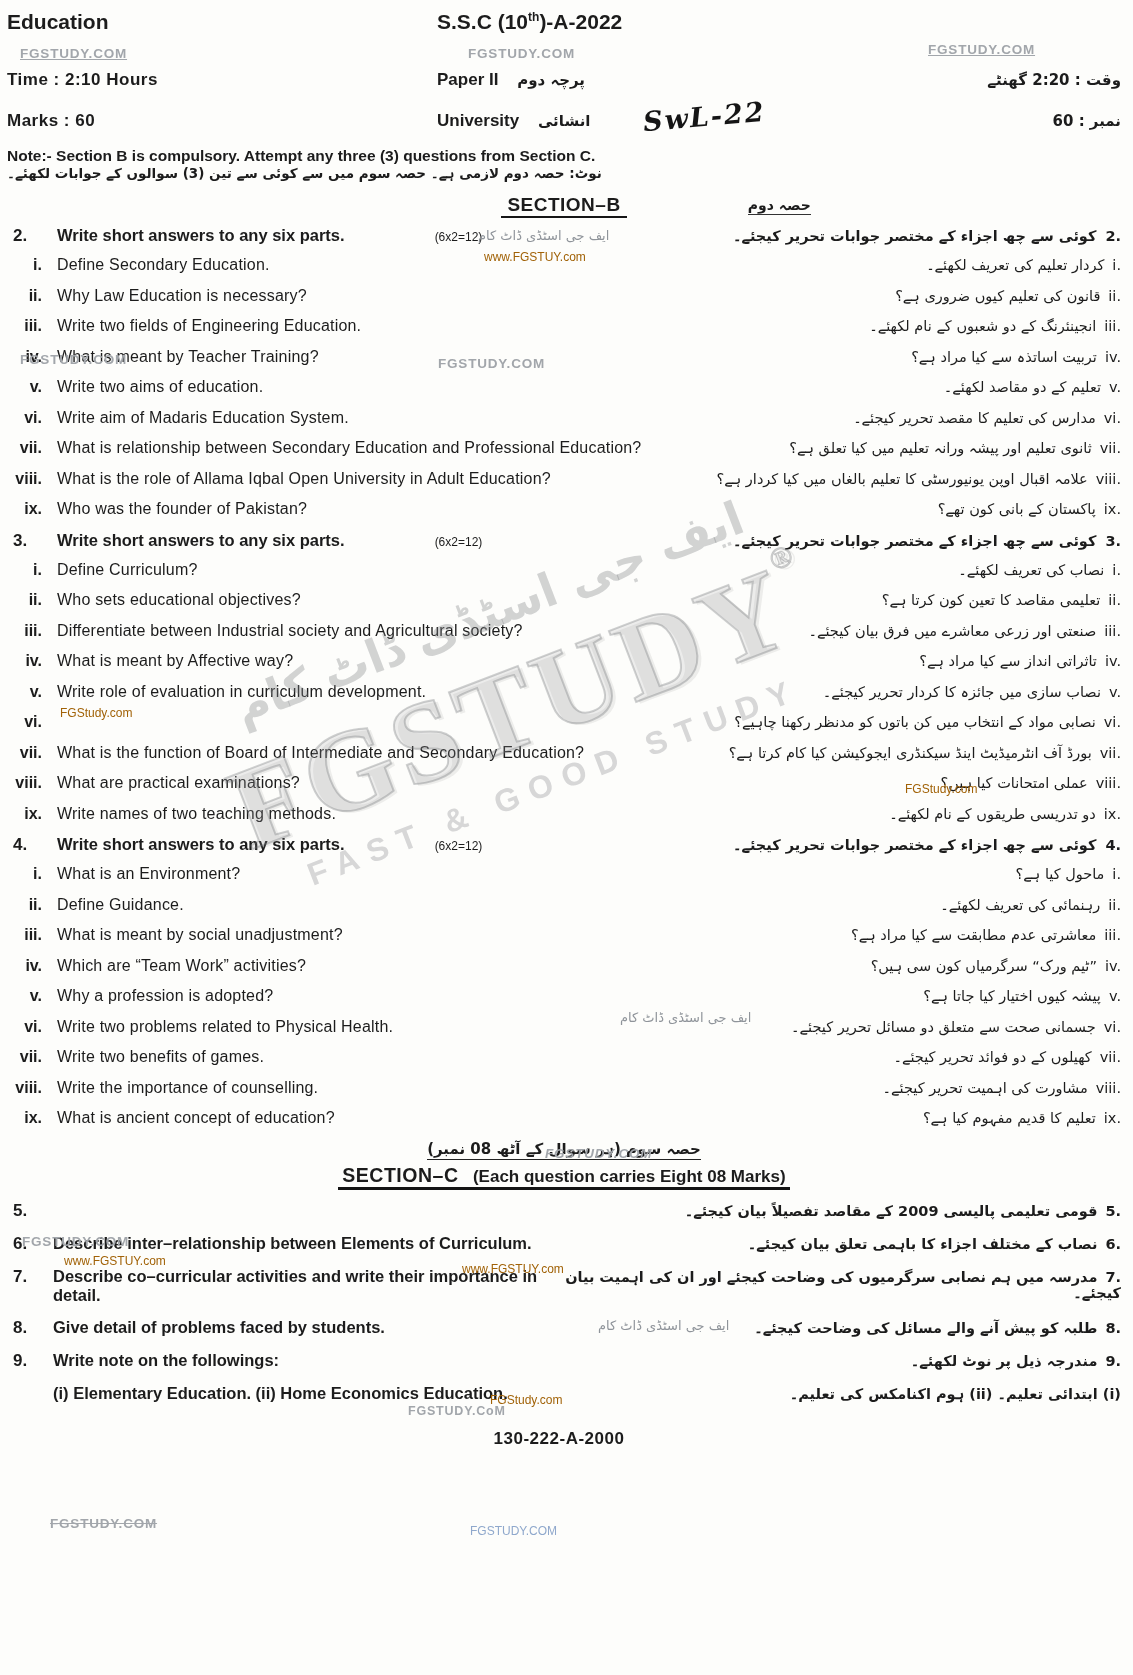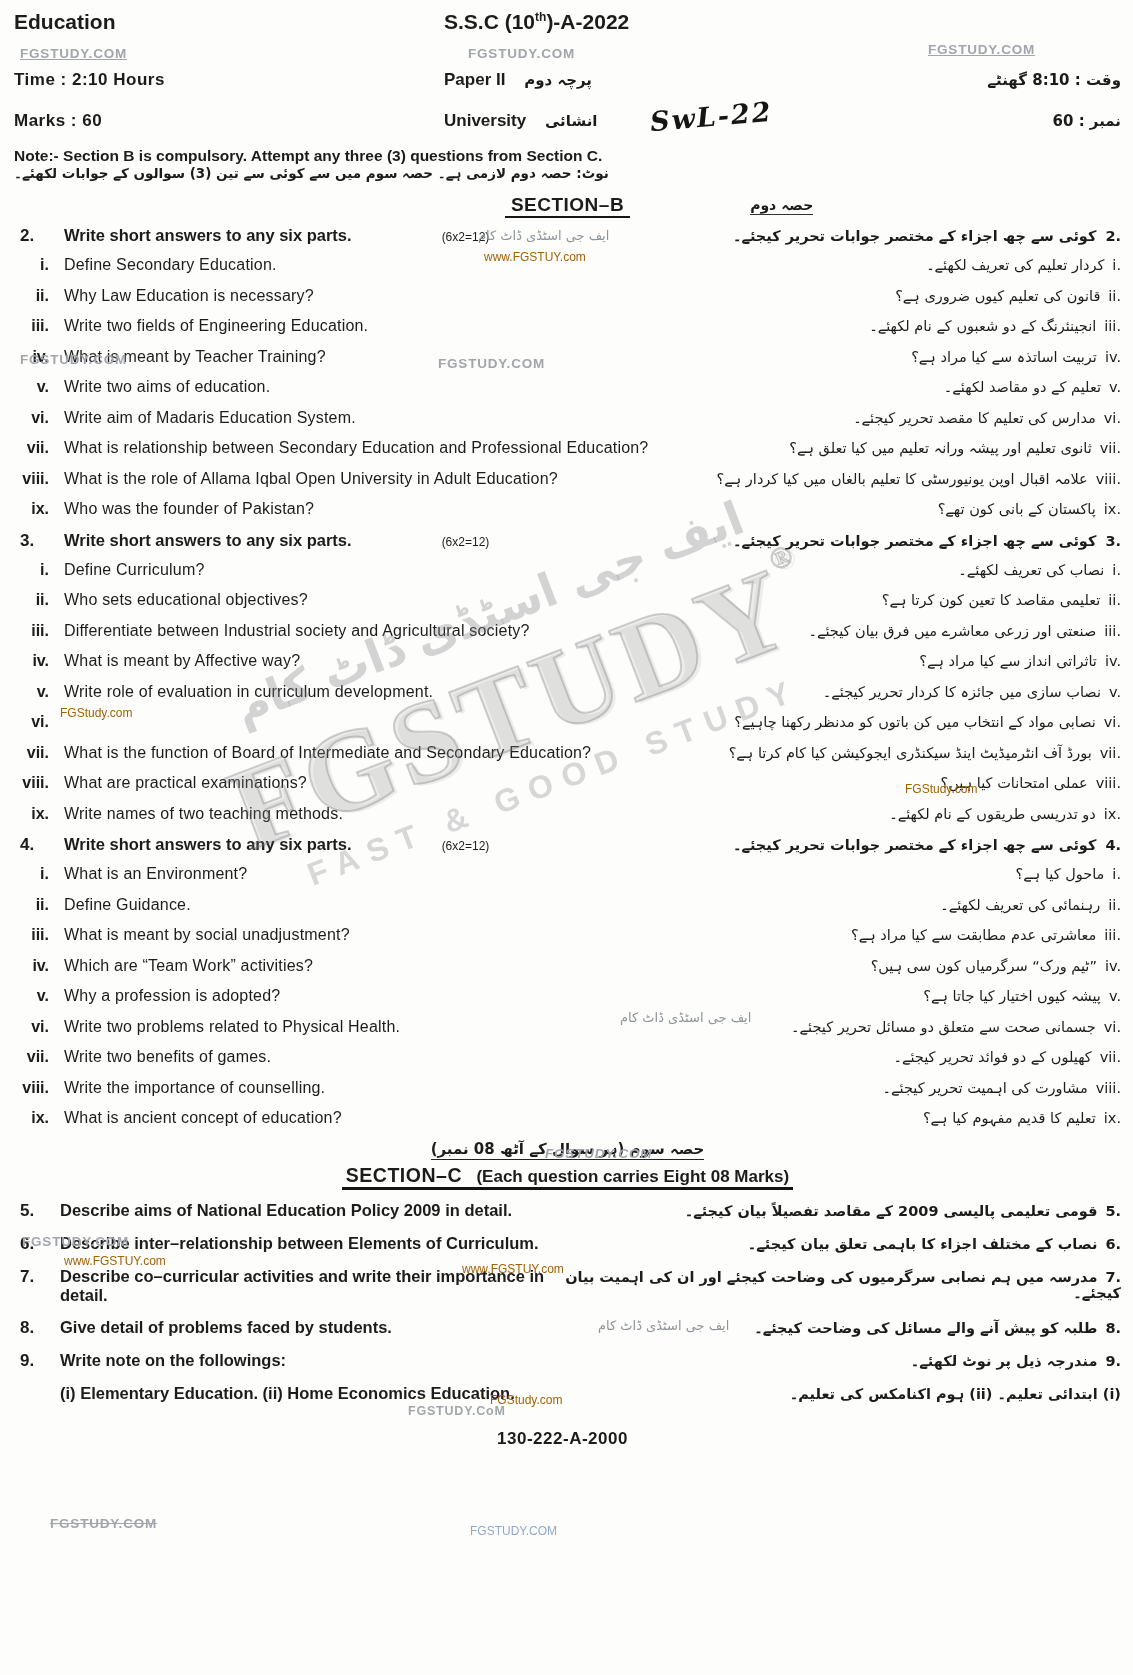--- a/index.html
+++ b/index.html
@@ -5,21 +5,21 @@
   *{margin:0;padding:0;box-sizing:border-box;}
   html,body{width:1133px;}
   body{
     height:1675px;
     background:#fdfdfb;
     font-family:"Liberation Sans",sans-serif;
     color:#1c1c1c;
     position:relative;
     overflow:hidden;
   }
-  .page{position:relative;width:1133px;height:1675px;padding:10px 12px 0 14px;z-index:2;}
+  .page{position:relative;width:1133px;height:1675px;padding:10px 12px 0 7px;z-index:2;}
 
   
   .grid3{display:grid;grid-template-columns:430px 1fr 310px;align-items:baseline;}
   .row-top{height:28px;}
   .subject{font-size:21px;font-weight:700;}
   .title{font-size:21px;font-weight:700;}
   .title sup{font-size:12px;}
   .meta-left{font-size:17px;font-weight:700;letter-spacing:0.5px;}
   .meta-center{font-size:17px;font-weight:700;}
   .meta-right{text-align:right;font-size:15px;font-weight:700;}
@@ -107,21 +107,21 @@
     <span class="title"><span>S.S.C (10</span><sup>th</sup><span>)-A-2022</span></span>
     <span></span>
   </div>
 
   <div class="grid3 row-time">
     <span class="meta-left">Time : 2:10 Hours</span>
     <span class="meta-center">
       <span>Paper II</span>
       <span class="urdu inline-ur">پرچہ دوم</span>
     </span>
-    <span class="meta-right urdu">وقت : 8:10 گھنٹے</span>
+    <span class="meta-right urdu">وقت : 2:20 گھنٹے</span>
   </div>
 
   <div class="grid3 row-marks">
     <span class="meta-left">Marks : 60</span>
     <span class="meta-center">
       <span>University</span>
       <span class="urdu inline-ur">انشائی</span>
       <span class="handwritten">SwL-22</span>
     </span>
     <span class="meta-right urdu">نمبر : 60</span>
@@ -336,21 +336,20 @@
     <span class="secc-inner">
       <span class="secc-title">SECTION–C</span>
       <span class="secc-note">(Each question carries Eight 08 Marks)</span>
     </span>
   </div>
 
   <div class="c-rows">
 
       <div class="c-row">
         <span class="c-num">5.</span>
-        <span class="c-en">Describe aims of National Education Policy 2009 in detail.</span>
         <span class="c-ur urdu"><span dir="ltr">5.</span><span class="cu-text">قومی تعلیمی پالیسی 2009 کے مقاصد تفصیلاً بیان کیجئے۔</span></span>
       </div>
 
       <div class="c-row">
         <span class="c-num">6.</span>
         <span class="c-en">Describe inter–relationship between Elements of Curriculum.</span>
         <span class="c-ur urdu"><span dir="ltr">6.</span><span class="cu-text">نصاب کے مختلف اجزاء کا باہمی تعلق بیان کیجئے۔</span></span>
       </div>
 
       <div class="c-row">

